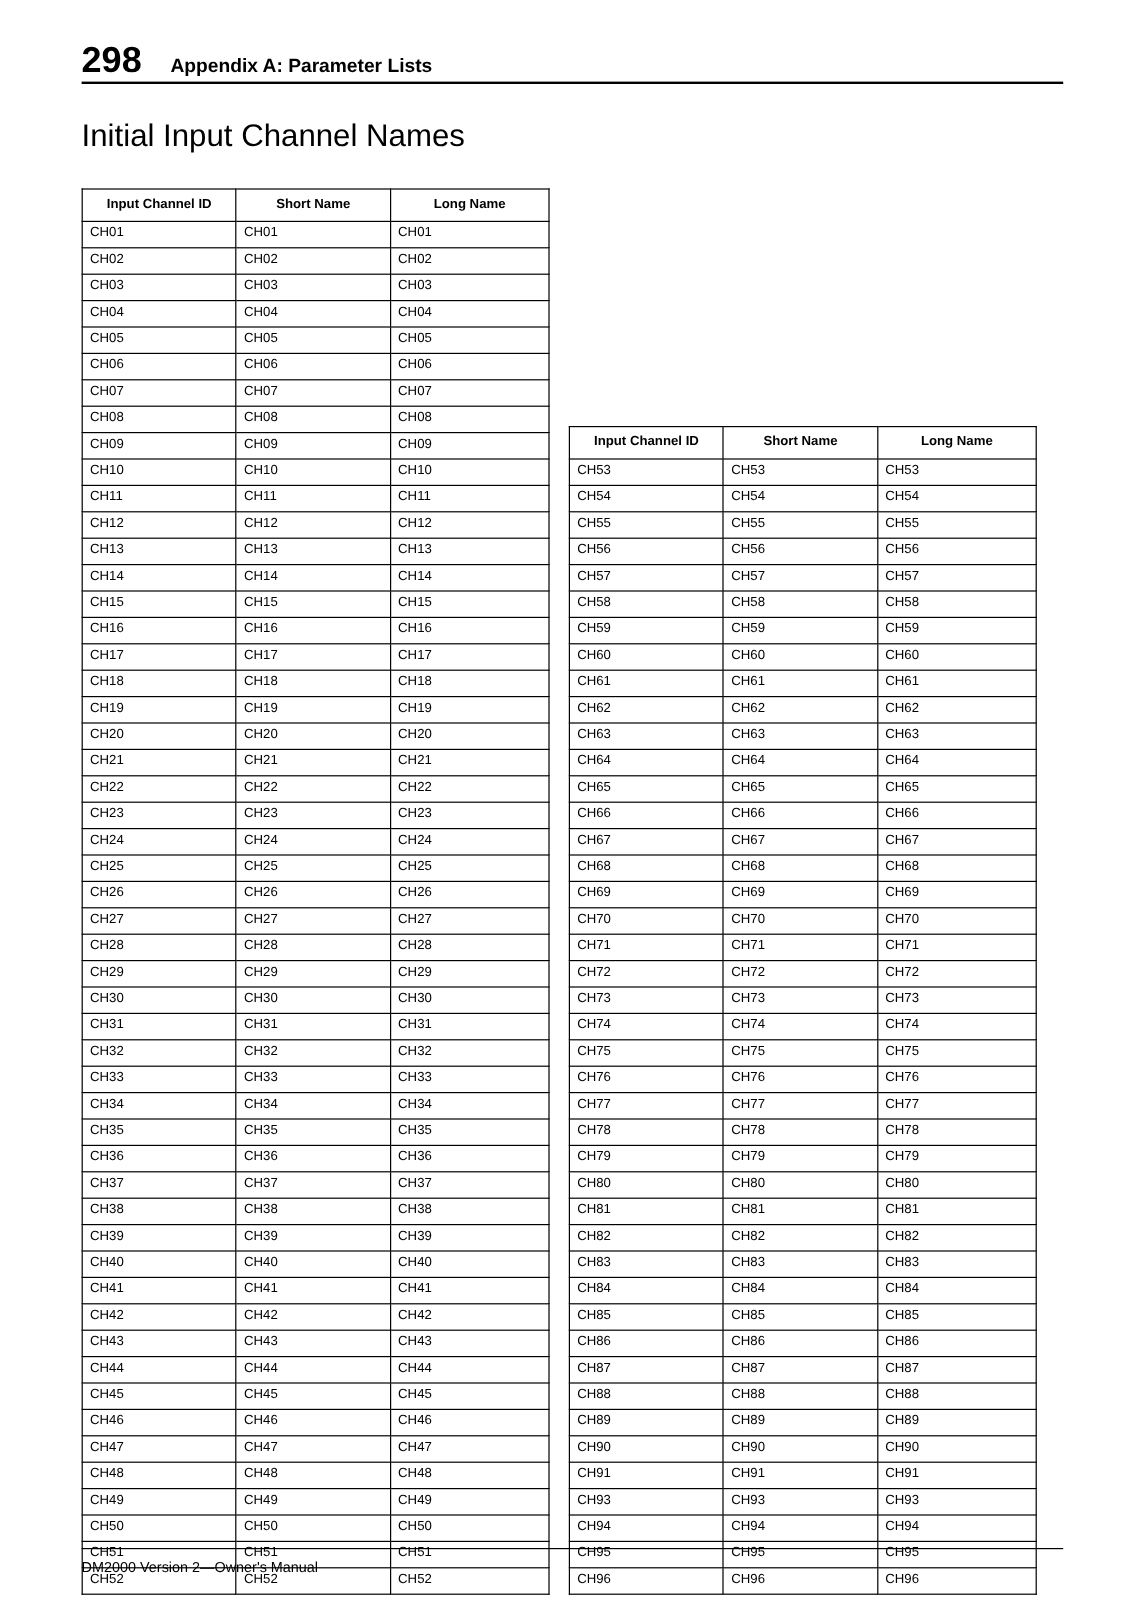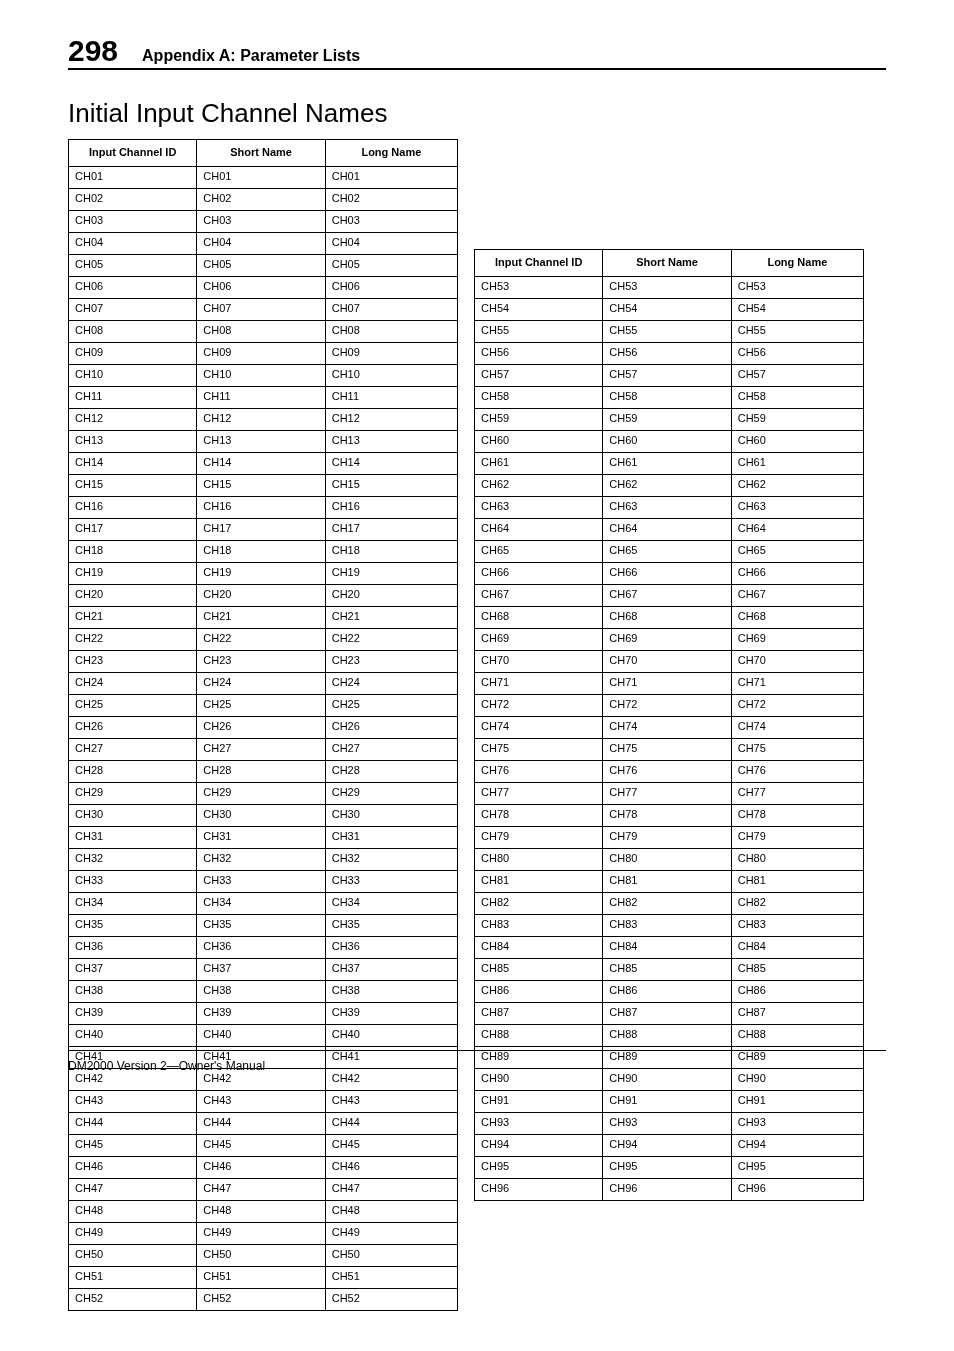--- a/index.html
+++ b/index.html
@@ -8,21 +8,21 @@
     padding: 0;
     width: 954px;
     height: 1351px;
     font-family: "Helvetica Neue", Arial, sans-serif;
     background: #fff;
     color: #000;
   }
   .page {
     box-sizing: border-box;
     width: 954px;
-    height: 1111px;
+    height: 1351px;
     padding: 36px 68px 40px 68px;
     position: relative;
   }
   .header {
     display: flex;
     align-items: baseline;
     gap: 24px;
     border-bottom: 2px solid #000;
     padding-bottom: 2px;
   }
@@ -35,24 +35,24 @@
     font-size: 16px;
     font-weight: 700;
     line-height: 1;
   }
   .section-title {
     margin-top: 28px;
     font-size: 26px;
     font-weight: 400;
   }
   .tables {
-    margin-top: 10px;
+    margin-top: 28px;
     display: flex;
     gap: 16px;
-    align-items: center;
+    align-items: flex-end;
   }
   table {
     border-collapse: collapse;
     width: 390px;
     table-layout: fixed;
   }
   th, td {
     border: 1px solid #000;
     font-size: 11px;
     padding: 2.5px 6px;
@@ -479,20 +479,25 @@
             <td>CH71</td>
             <td>CH71</td>
             <td>CH71</td>
           </tr>
           <tr>
             <td>CH72</td>
             <td>CH72</td>
             <td>CH72</td>
           </tr>
           <tr>
+            <td>CH73</td>
+            <td>CH73</td>
+            <td>CH73</td>
+          </tr>
+          <tr>
             <td>CH74</td>
             <td>CH74</td>
             <td>CH74</td>
           </tr>
           <tr>
             <td>CH75</td>
             <td>CH75</td>
             <td>CH75</td>
           </tr>
           <tr>

